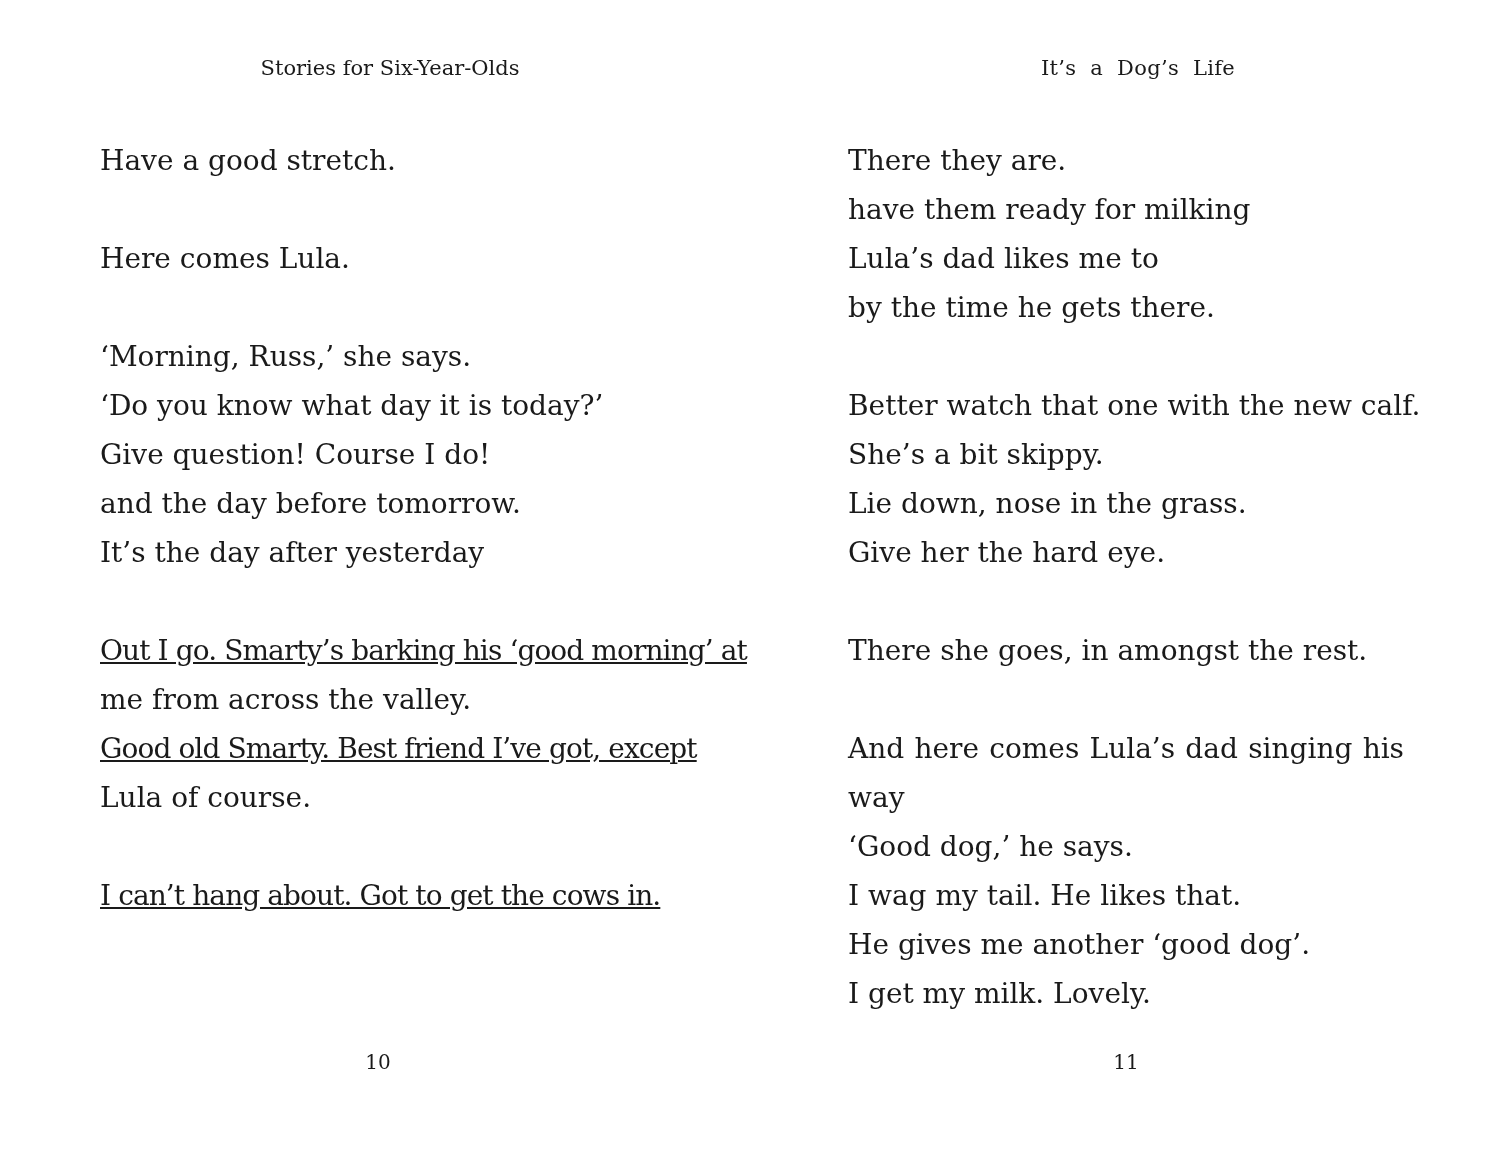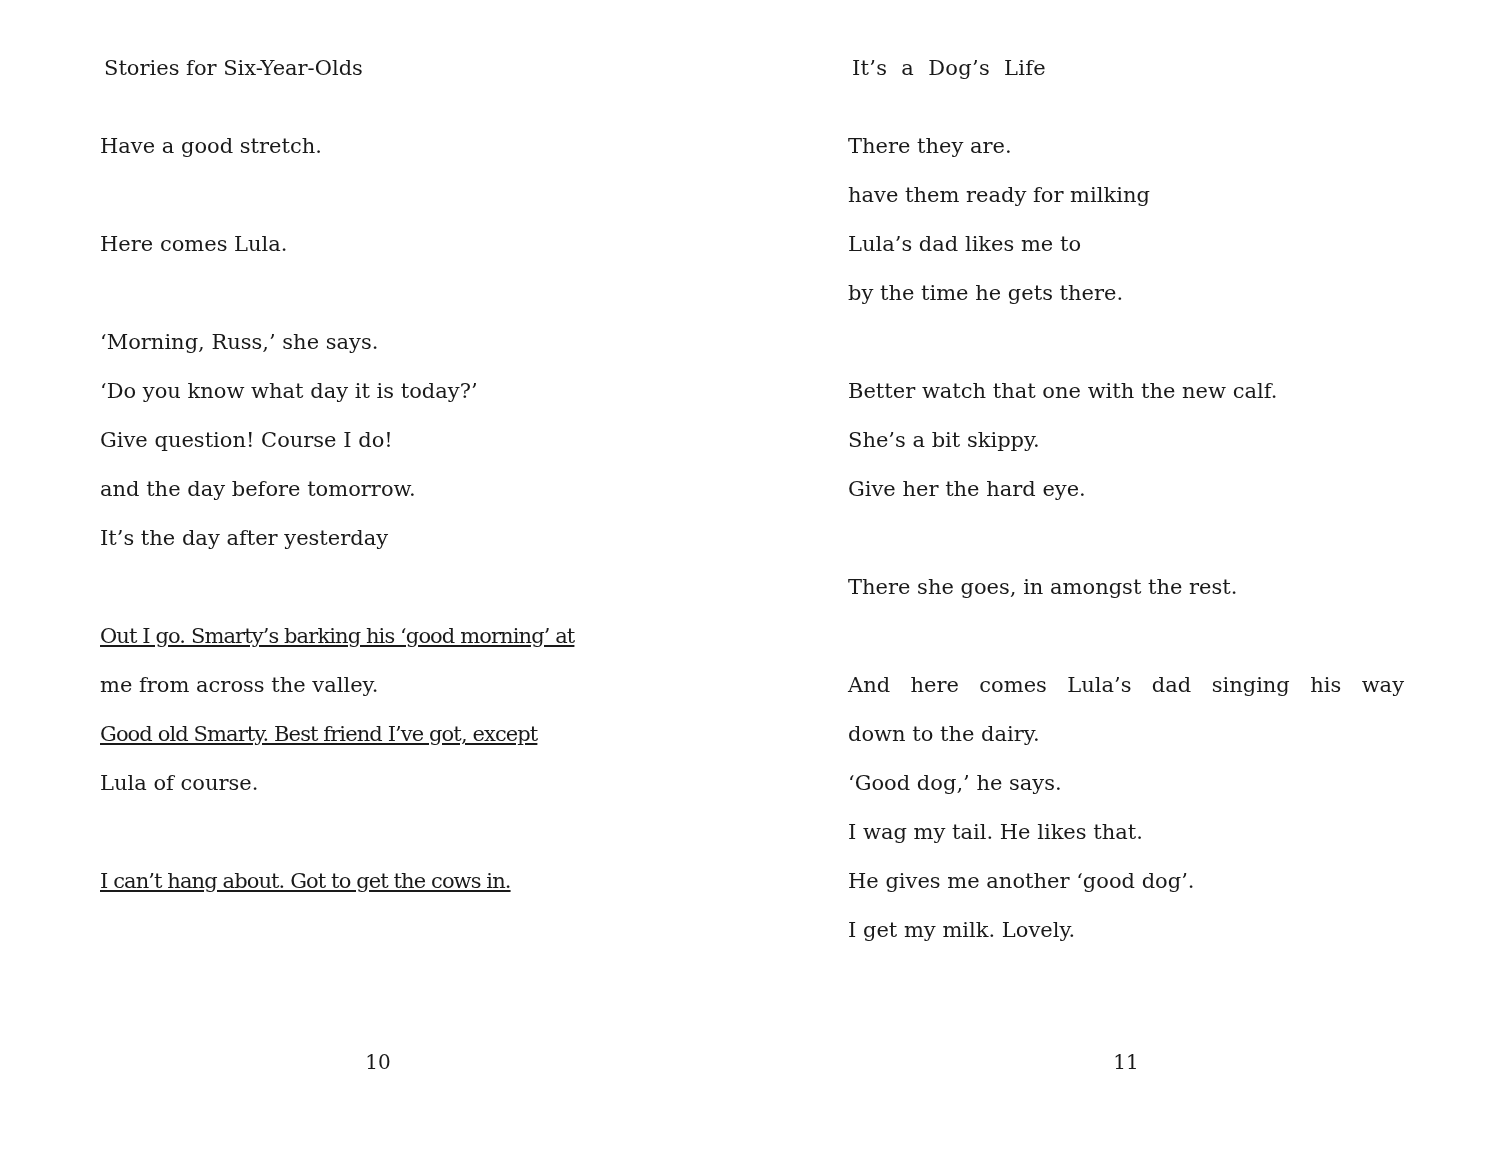--- a/index.html
+++ b/index.html
@@ -20,39 +20,39 @@
     top: 0;
     width: 556px;
     height: 1151px;
   }
   #page-left  { left: 100px; }
   #page-right { left: 848px; }
 
   .running-header {
     position: absolute;
     top: 56px;
-    left: 4px;
+    left: 12px;
     width: 100%;
-    text-align: left;
+    text-align: center;
     font-size: 21px;
     line-height: 25px;
     white-space: nowrap;
   }
   #page-right .running-header {
     font-weight: normal;
     word-spacing: 7px;
     letter-spacing: 0.3px;
   }
 
   .page-body {
     position: absolute;
-    top: 122px;
+    top: 136px;
     left: 0;
     width: 100%;
-    font-size: 21px;
+    font-size: 28px;
     line-height: 49px;
   }
   .stanza { margin: 0 0 49px 0; }
   .line { white-space: nowrap; }
   .line.condensed { letter-spacing: -0.9px; text-decoration: underline; }
   .line.stretched {
     white-space: normal;
     text-align: justify;
     text-align-last: justify;
   }
@@ -104,28 +104,28 @@
   <div class="page-body">
       <div class="stanza">
         <div class="line">There they are.</div>
         <div class="line">have them ready for milking</div>
         <div class="line">Lula’s dad likes me to</div>
         <div class="line">by the time he gets there.</div>
       </div>
       <div class="stanza">
         <div class="line">Better watch that one with the new calf.</div>
         <div class="line">She’s a bit skippy.</div>
+        <div class="line">Lie down, nose in the grass.</div>
         <div class="line">Give her the hard eye.</div>
       </div>
       <div class="stanza">
         <div class="line">There she goes, in amongst the rest.</div>
       </div>
       <div class="stanza">
         <div class="line stretched">And here comes Lula’s dad singing his way</div>
-        <div class="line">down to the dairy.</div>
         <div class="line">‘Good dog,’ he says.</div>
         <div class="line">I wag my tail. He likes that.</div>
         <div class="line">He gives me another ‘good dog’.</div>
         <div class="line">I get my milk. Lovely.</div>
       </div>
     </div>
   <div class="page-number">11</div>
 </div>
 
 </body></html>

